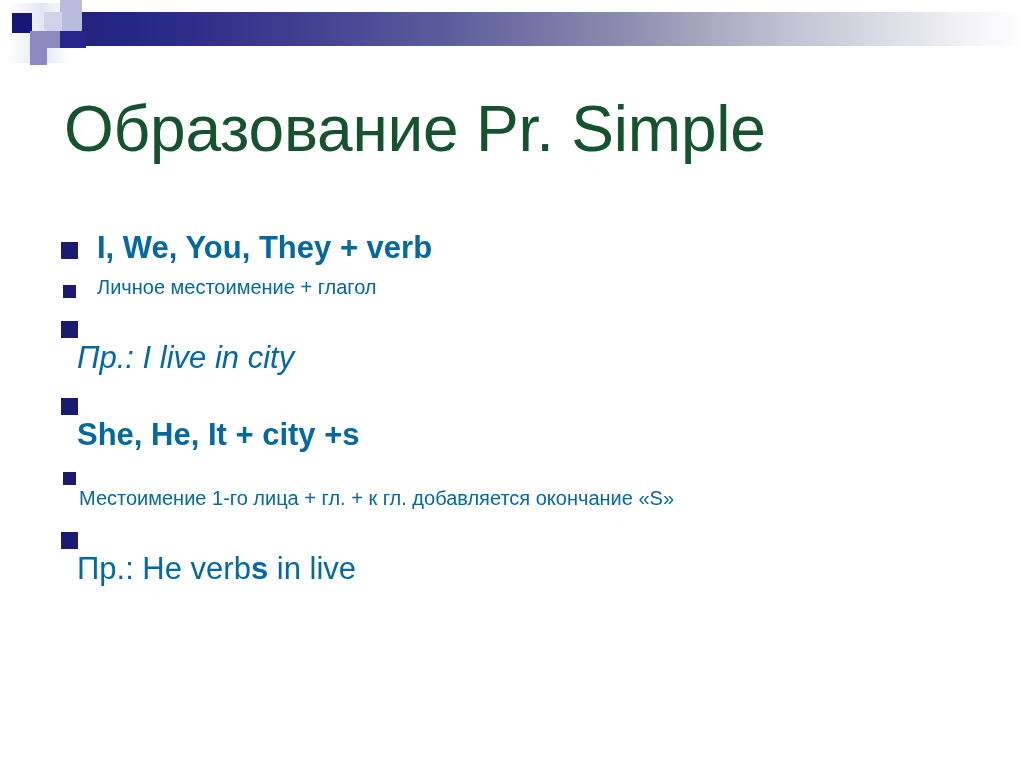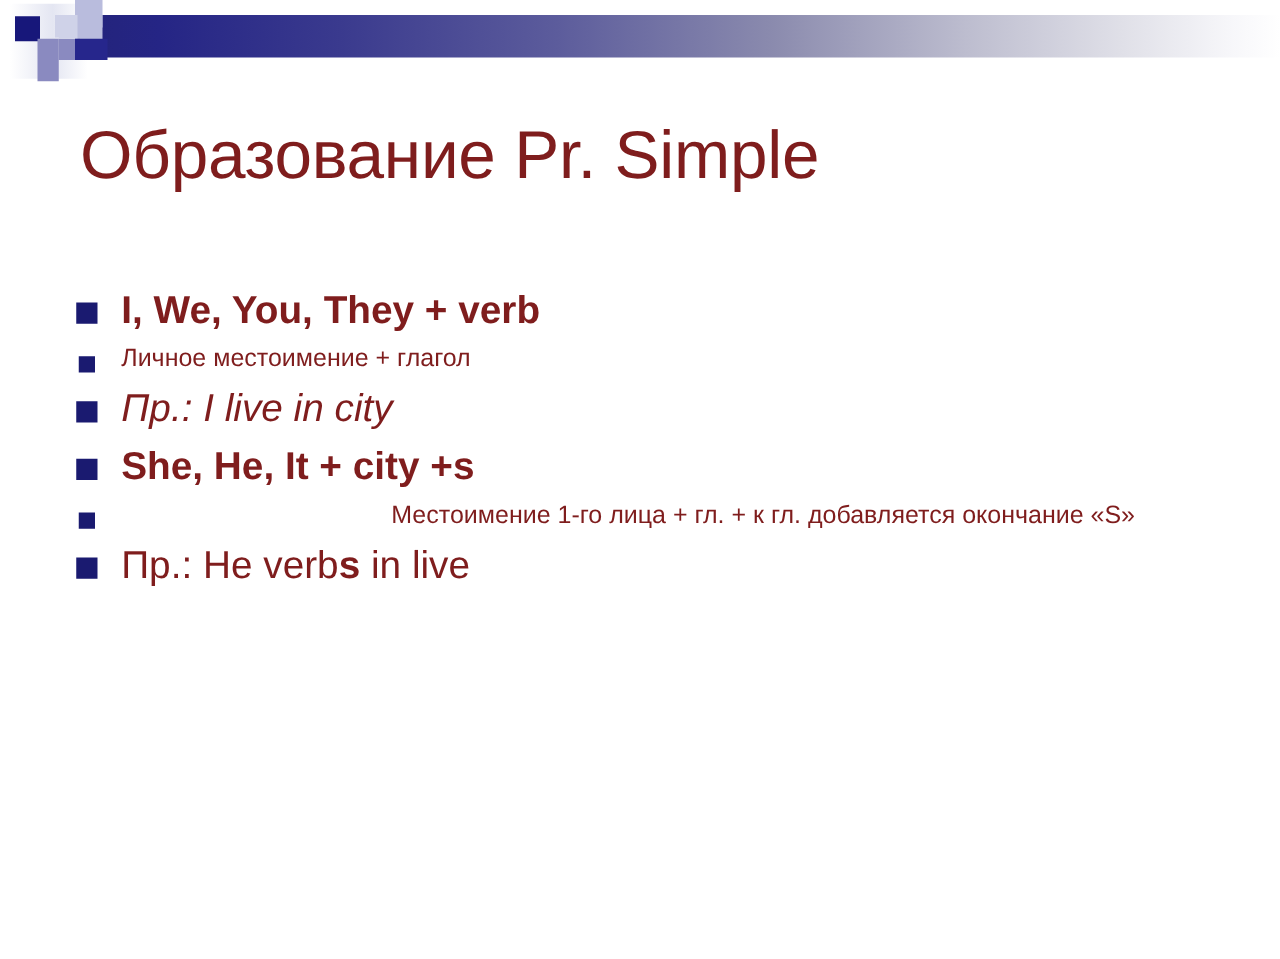--- a/index.html
+++ b/index.html
@@ -69,42 +69,41 @@
   .sq-light     { background: #b9bcdd; }
   .sq-pale      { background: #cfd2e8; }
 
   
   #slide-title {
     position: absolute;
     left: 64px;
     top: 96px;
     width: 900px;
     font-family: "Liberation Sans Narrow", "Liberation Sans", sans-serif;
-    font-size: 54px;
+    font-size: 64px;
     font-weight: 400;
     font-stretch: condensed;
-    color: #7f1d1d;
+    color: #14532d;
     letter-spacing: -0.2px;
     line-height: 1.05;
     white-space: nowrap;
   }
 
   
   #body-list {
     position: absolute;
     left: 58px;
     top: 228px;
     width: 920px;
   }
 
   .bullet-row {
     display: flex;
     align-items: flex-start;
-    color: #7f1d1d;
-    justify-content: space-between;
+    color: #0369a1;
   }
 
   .bullet-marker {
     flex: 0 0 auto;
     background: #1a1a70;
     margin-right: 0;
   }
 
   .bullet-text {
     flex: 1 1 auto;
@@ -139,21 +138,21 @@
   .lvl2 .bullet-text {
     font-size: 20px;
     line-height: 1.32;
     margin-left: 21px;
   }
 
   .t-bold   { font-weight: bold; }
   .t-italic { font-style: italic; }
   .t-normal { font-weight: normal; font-style: normal; }
 
-  .row-gap-top { margin-top: 5px; }
+  .row-gap-top { margin-top: 5px; flex-direction: column; }
 
   
   .inline-bold { font-weight: bold; }
 </style>
 </head>
 <body>
 
 <div id="slide">
 
   <div id="header-decoration">

